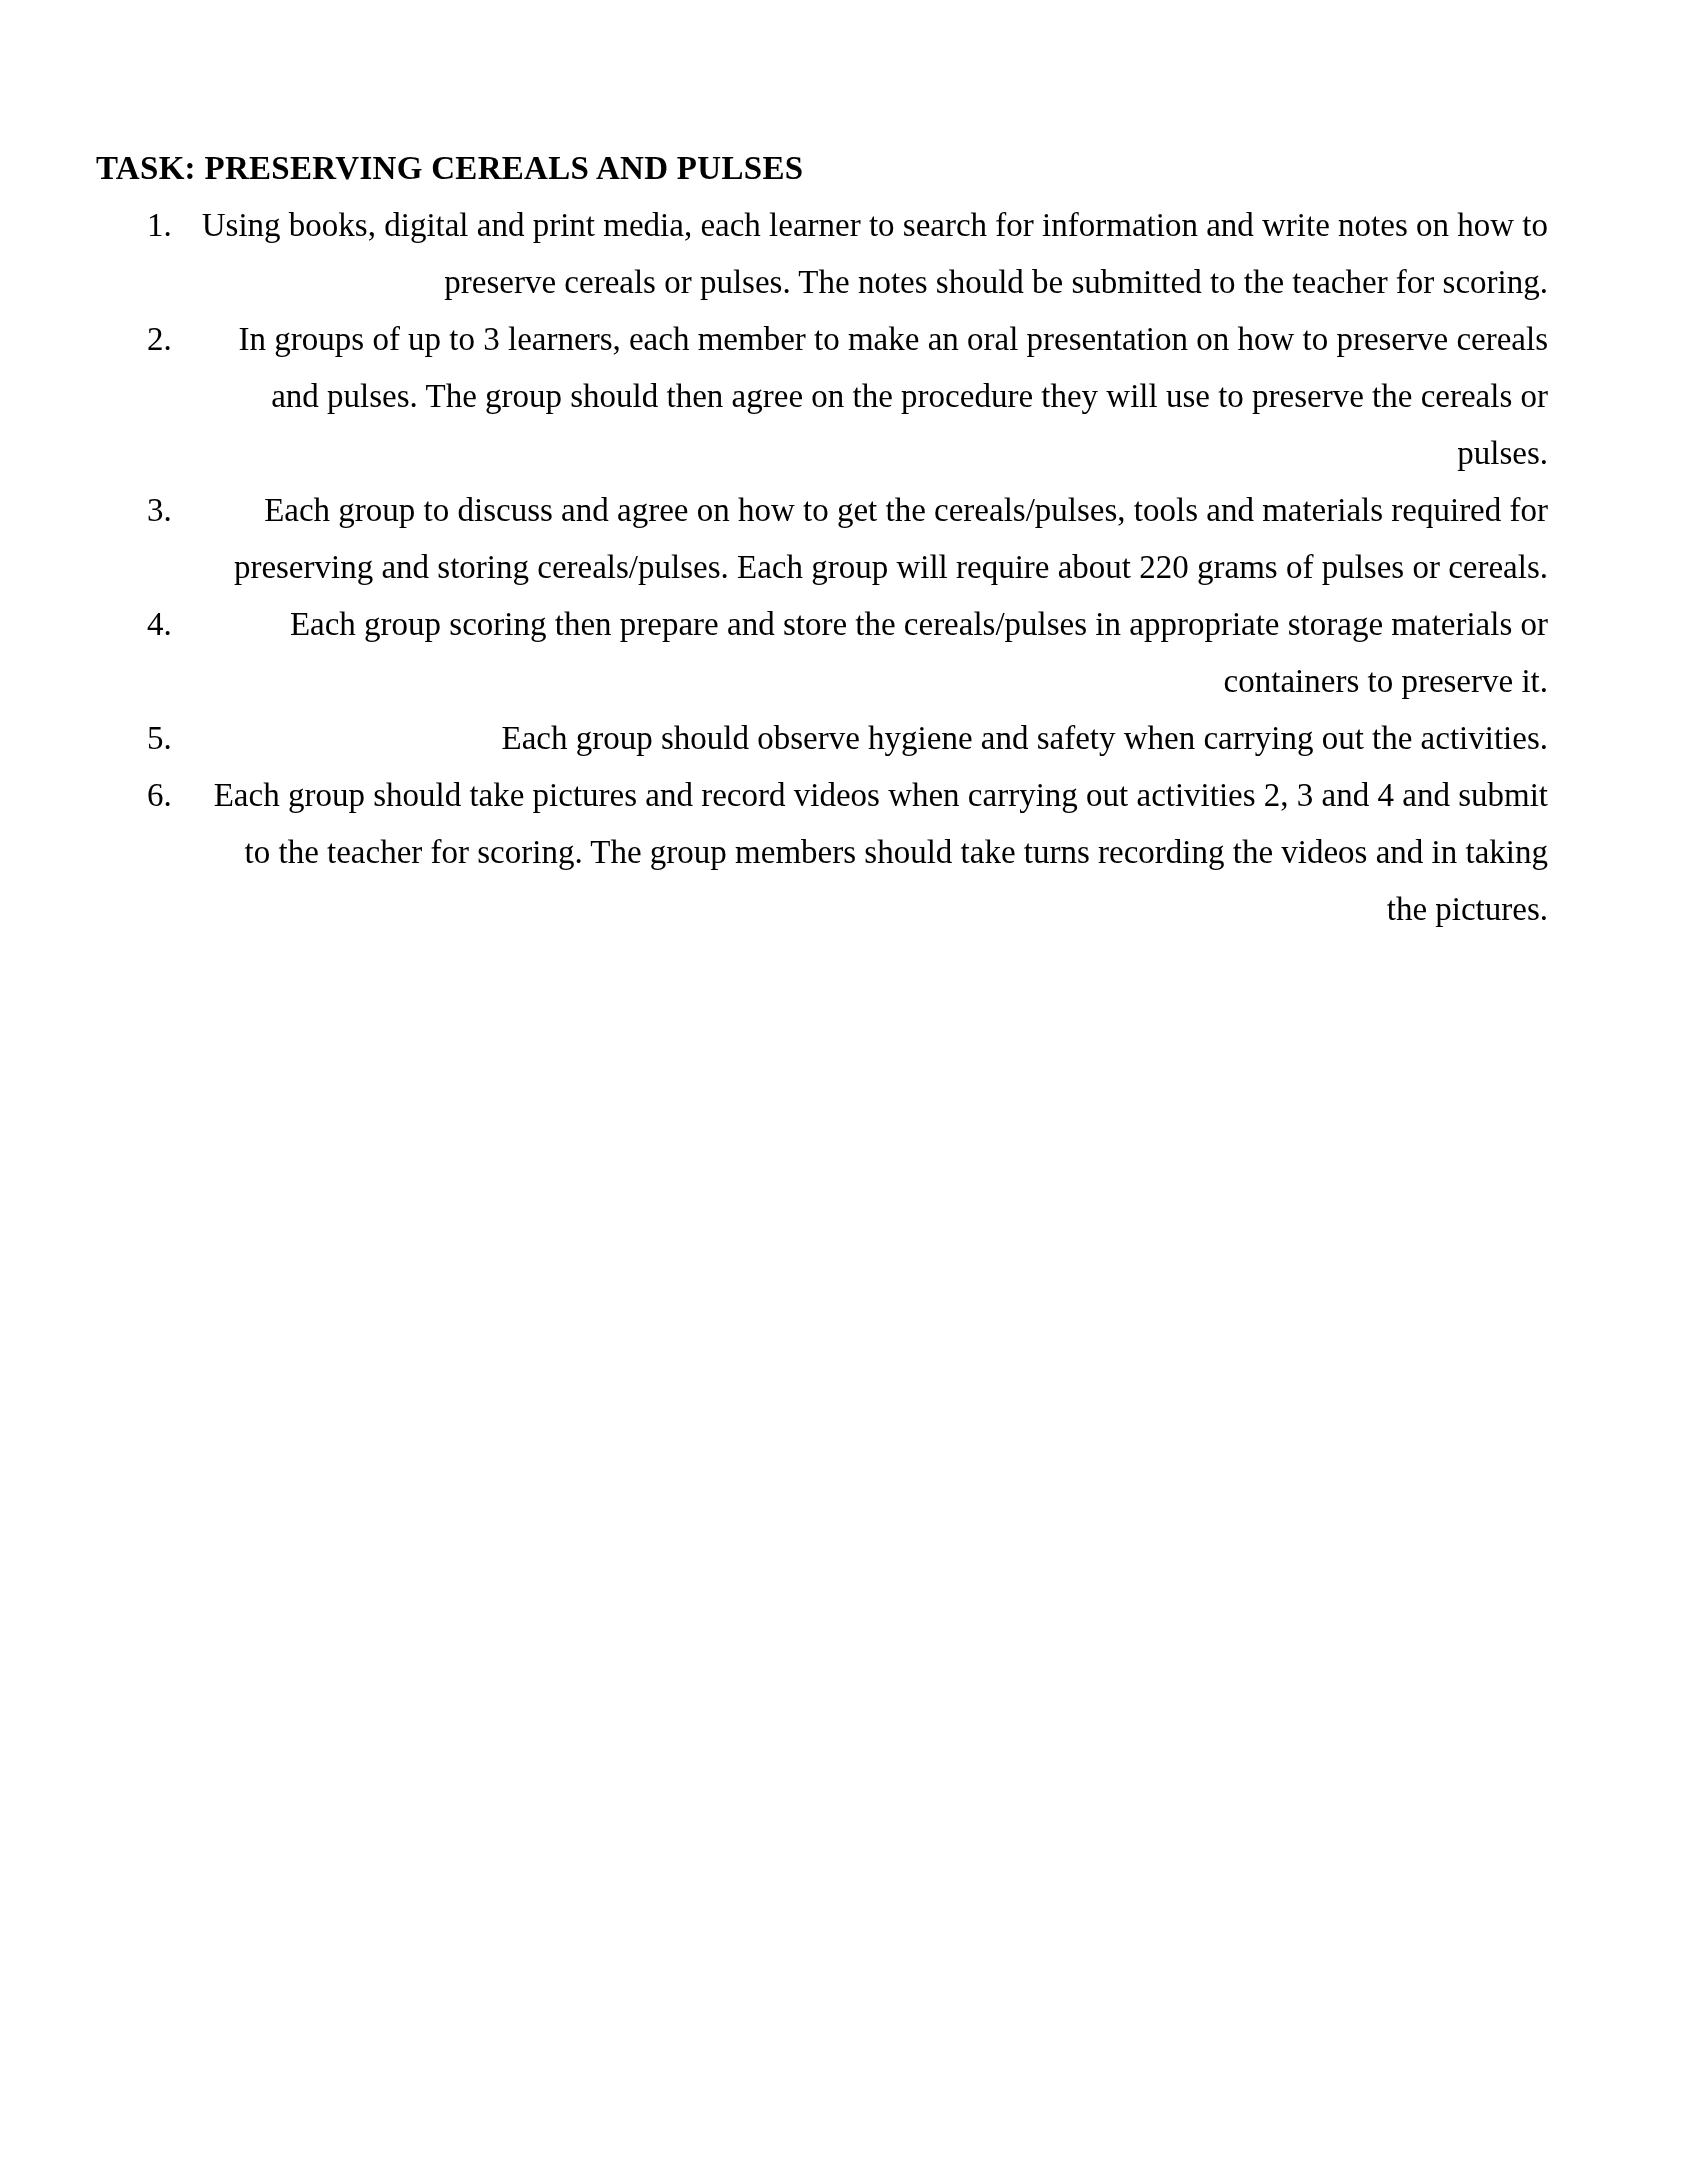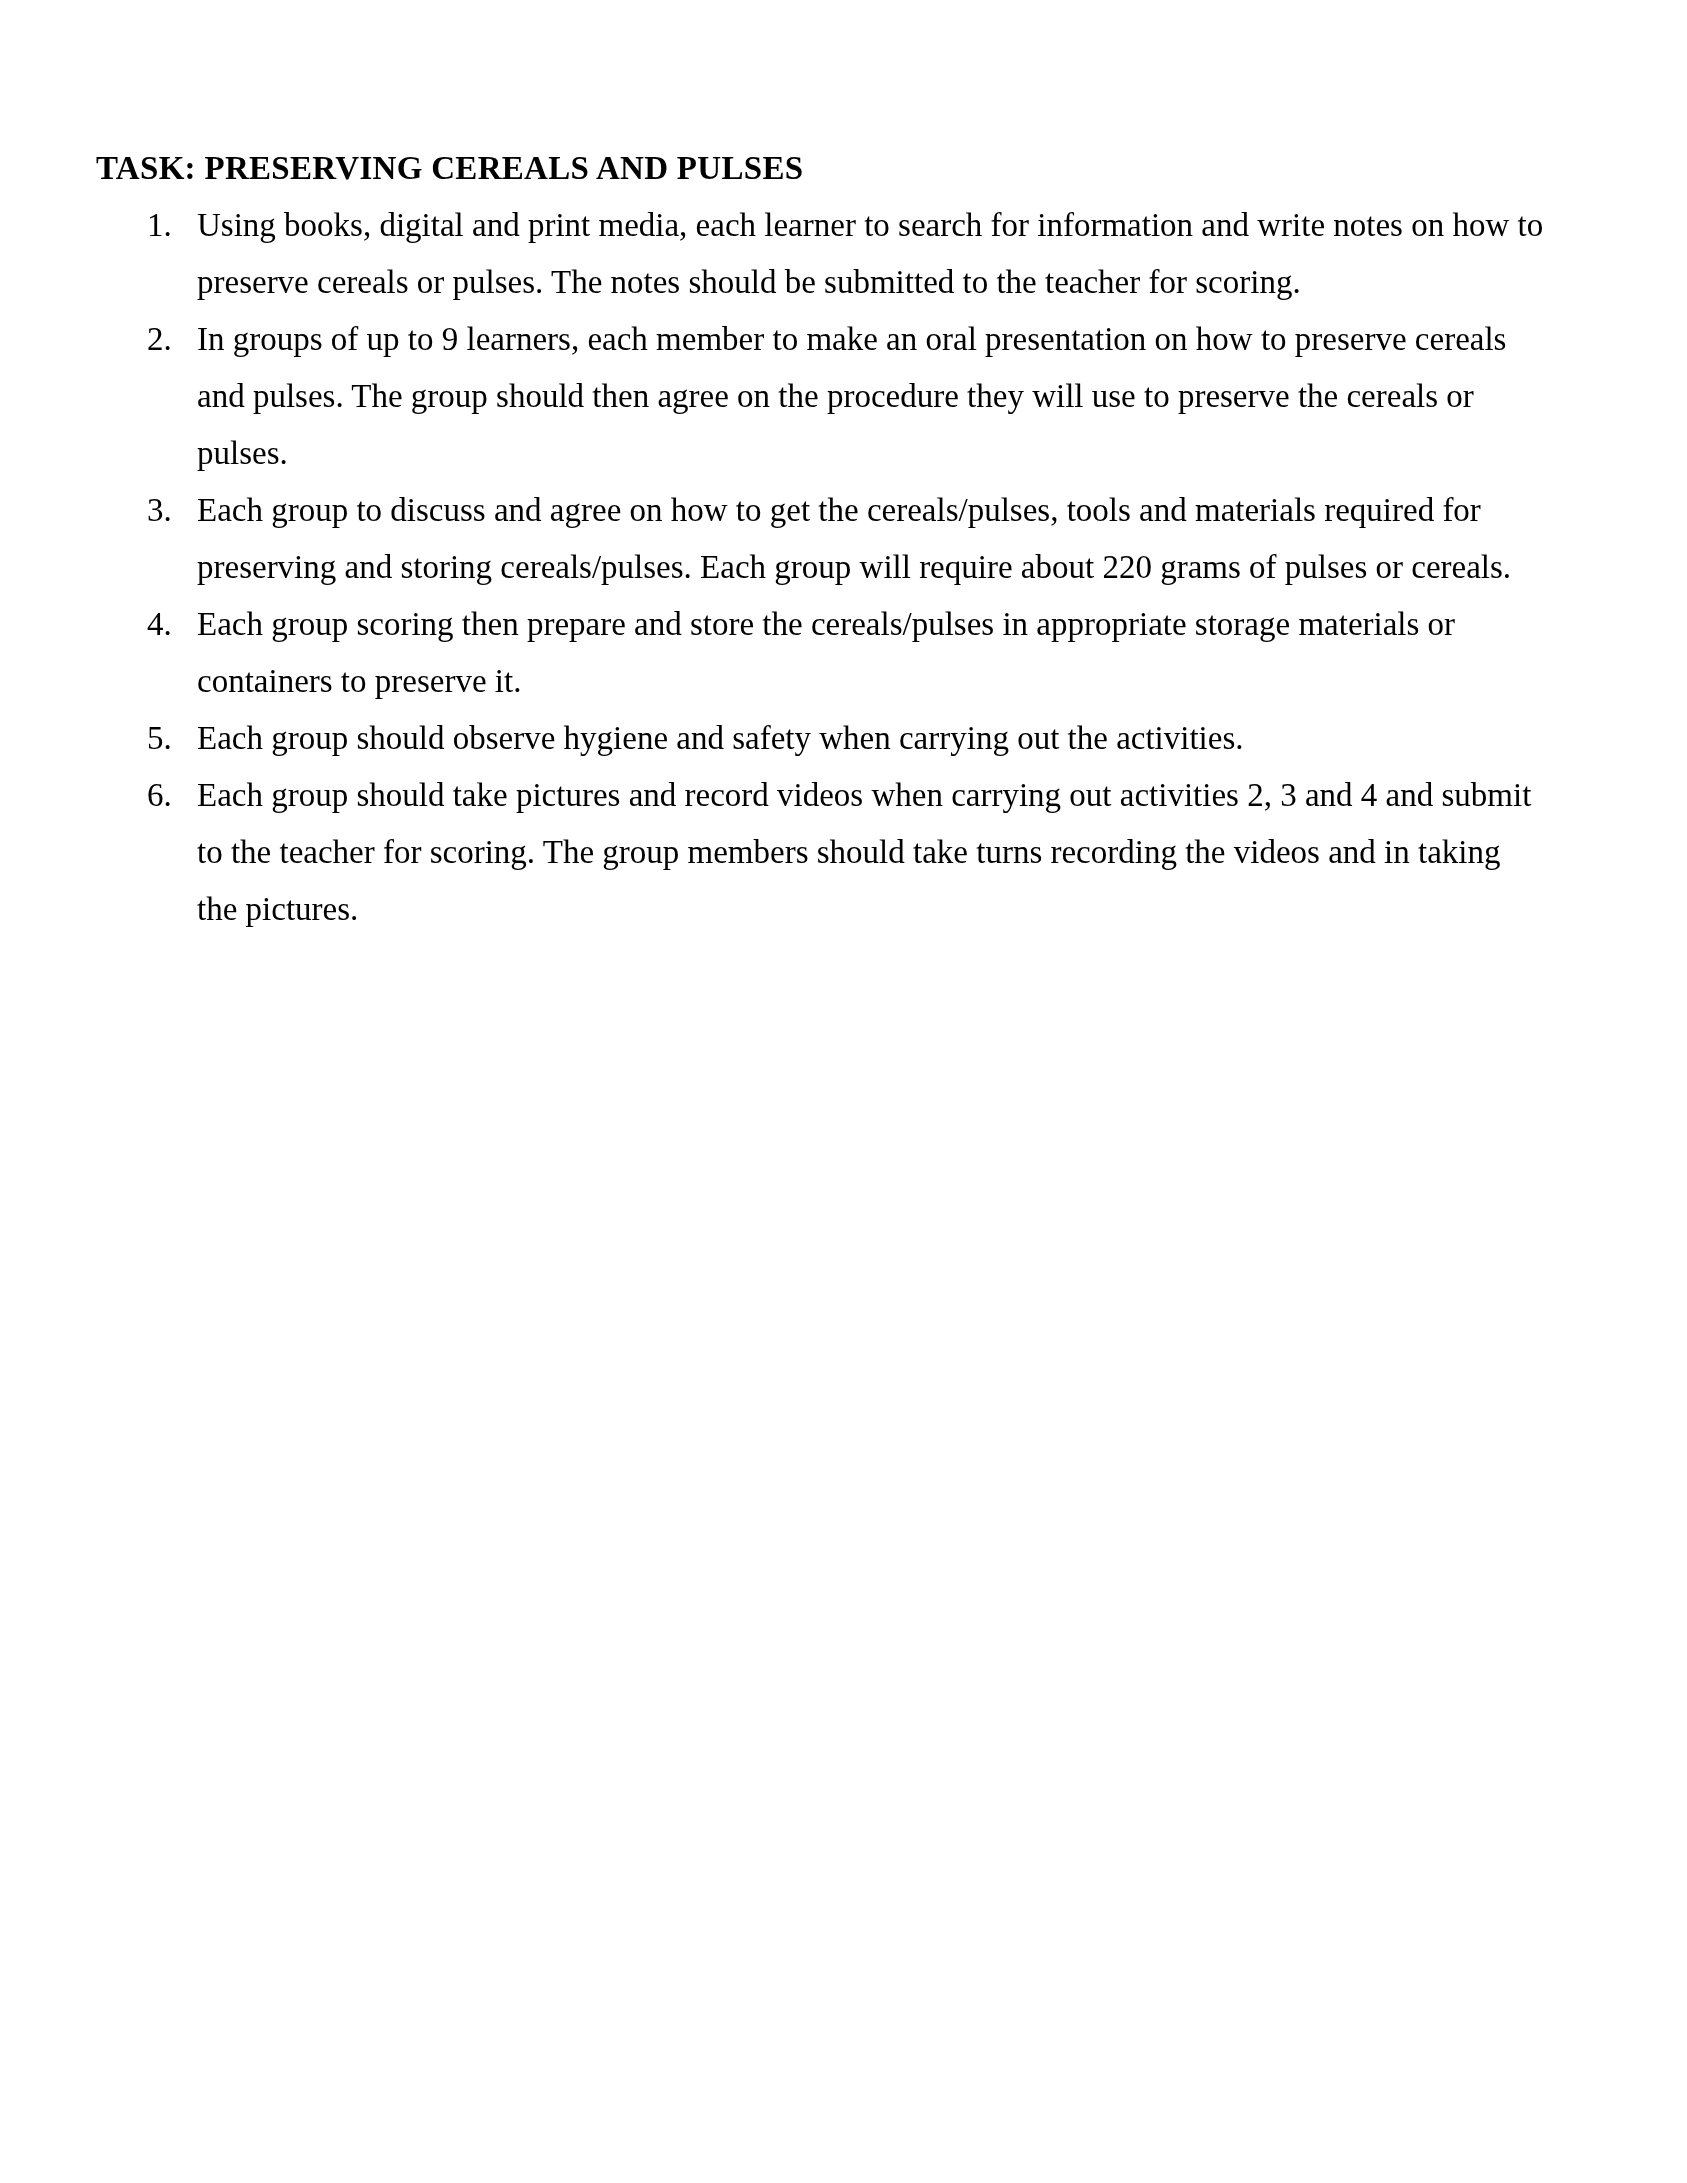--- a/index.html
+++ b/index.html
@@ -42,20 +42,21 @@
     margin-left: 51px;
     flex: 0 0 auto;
     font-size: 33px;
     line-height: 57px;
   }
   .task-text {
     flex: 1 1 auto;
     font-size: 33px;
     line-height: 57px;
     max-width: 1353px;
+    text-align: right;
   }
   .last-page-notice {
     position: absolute;
     left: 96px;
     width: 1452px;
     top: 1847px;
     text-align: center;
     font-size: 33px;
     font-weight: bold;
     line-height: 40px;
@@ -96,21 +97,21 @@
 
     <div class="task-list">
 
       <div class="task-item">
         <div class="task-number">1.</div>
         <div class="task-text">Using books, digital and print media, each learner to search for information and write notes on how to preserve cereals or pulses. The notes should be submitted to the teacher for scoring.</div>
       </div>
 
       <div class="task-item">
         <div class="task-number">2.</div>
-        <div class="task-text">In groups of up to 9 learners, each member to make an oral presentation on how to preserve cereals and pulses. The group should then agree on the procedure they will use to preserve the cereals or pulses.</div>
+        <div class="task-text">In groups of up to 3 learners, each member to make an oral presentation on how to preserve cereals and pulses. The group should then agree on the procedure they will use to preserve the cereals or pulses.</div>
       </div>
 
       <div class="task-item">
         <div class="task-number">3.</div>
         <div class="task-text">Each group to discuss and agree on how to get the cereals/pulses, tools and materials required for preserving and storing cereals/pulses. Each group will require about 220 grams of pulses or cereals.</div>
       </div>
 
       <div class="task-item">
         <div class="task-number">4.</div>
         <div class="task-text">Each group scoring then prepare and store the cereals/pulses in appropriate storage materials or containers to preserve it.</div>

